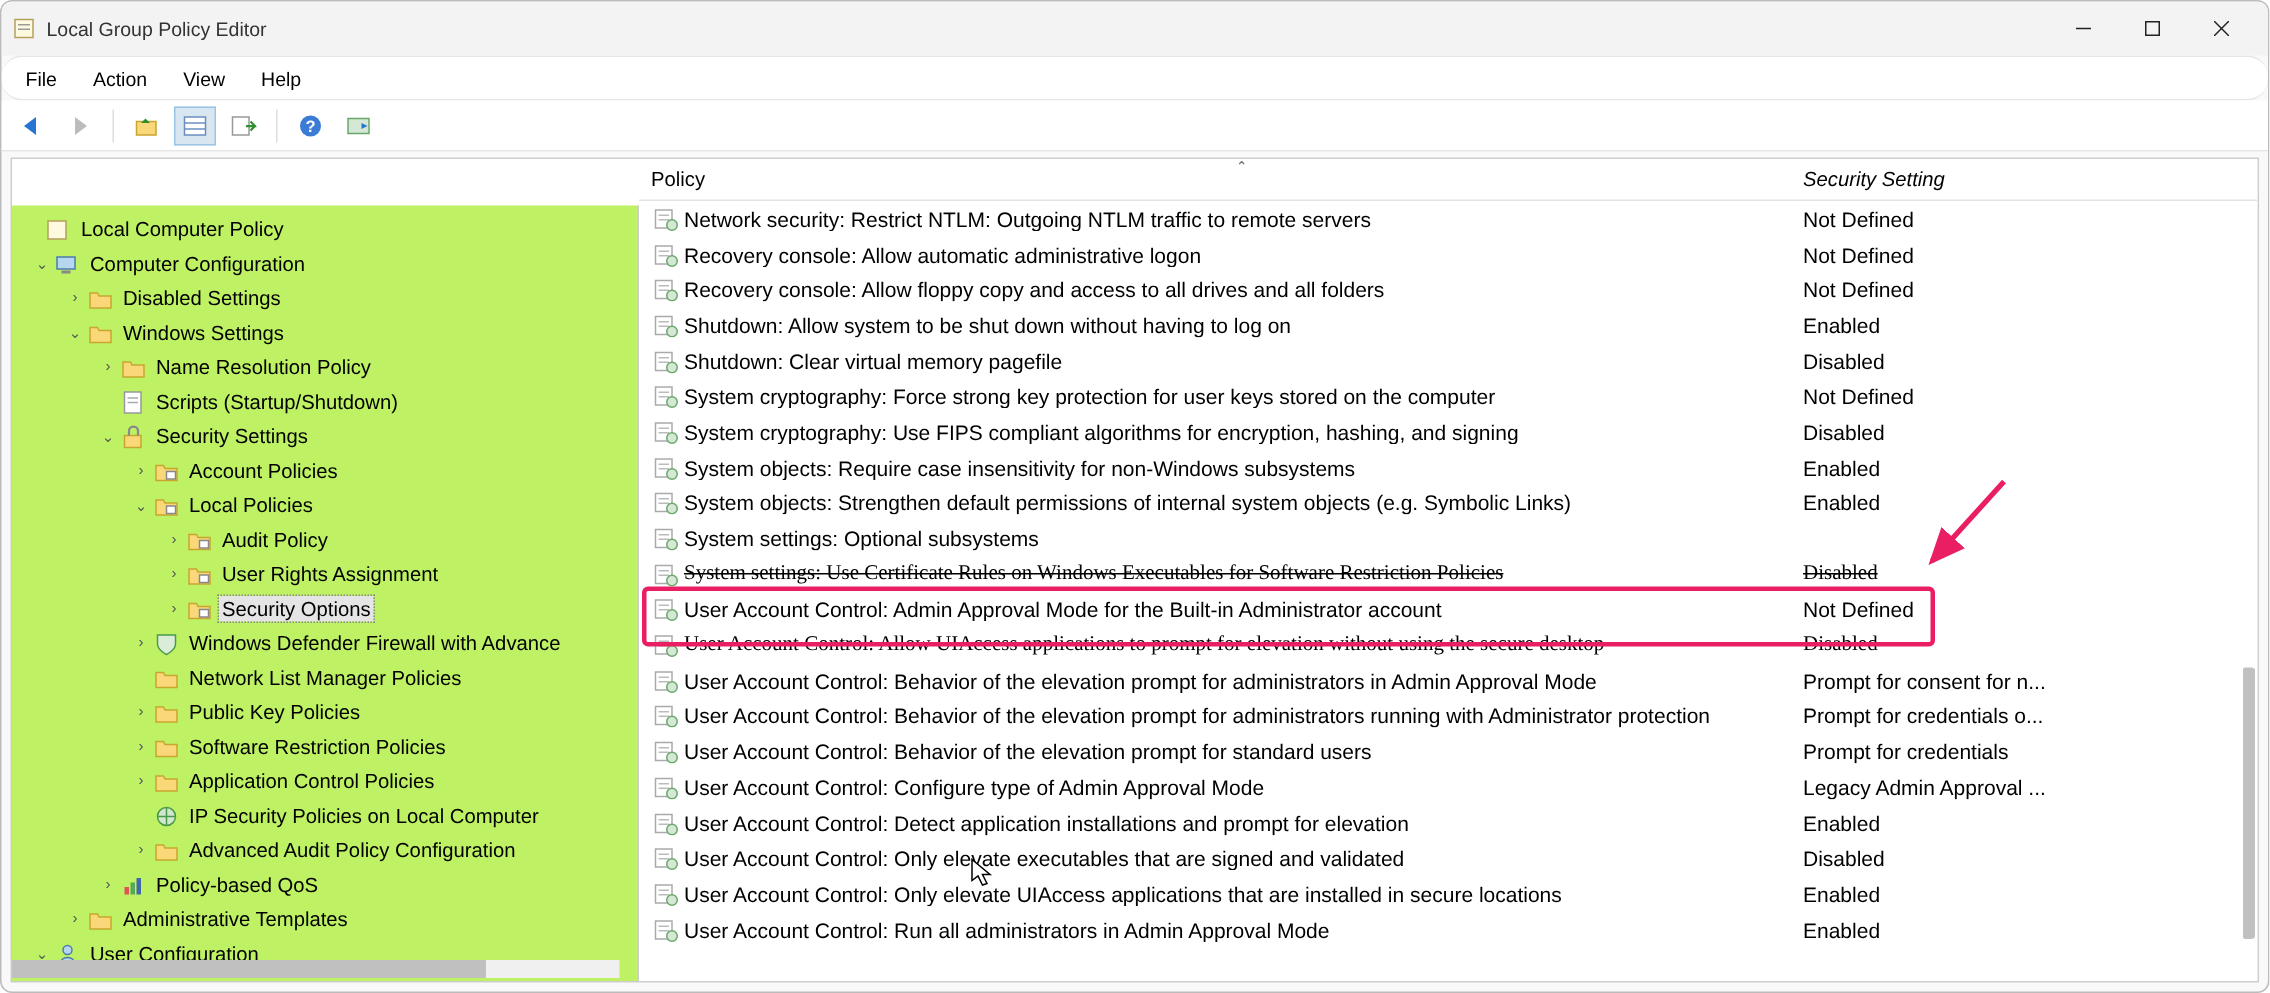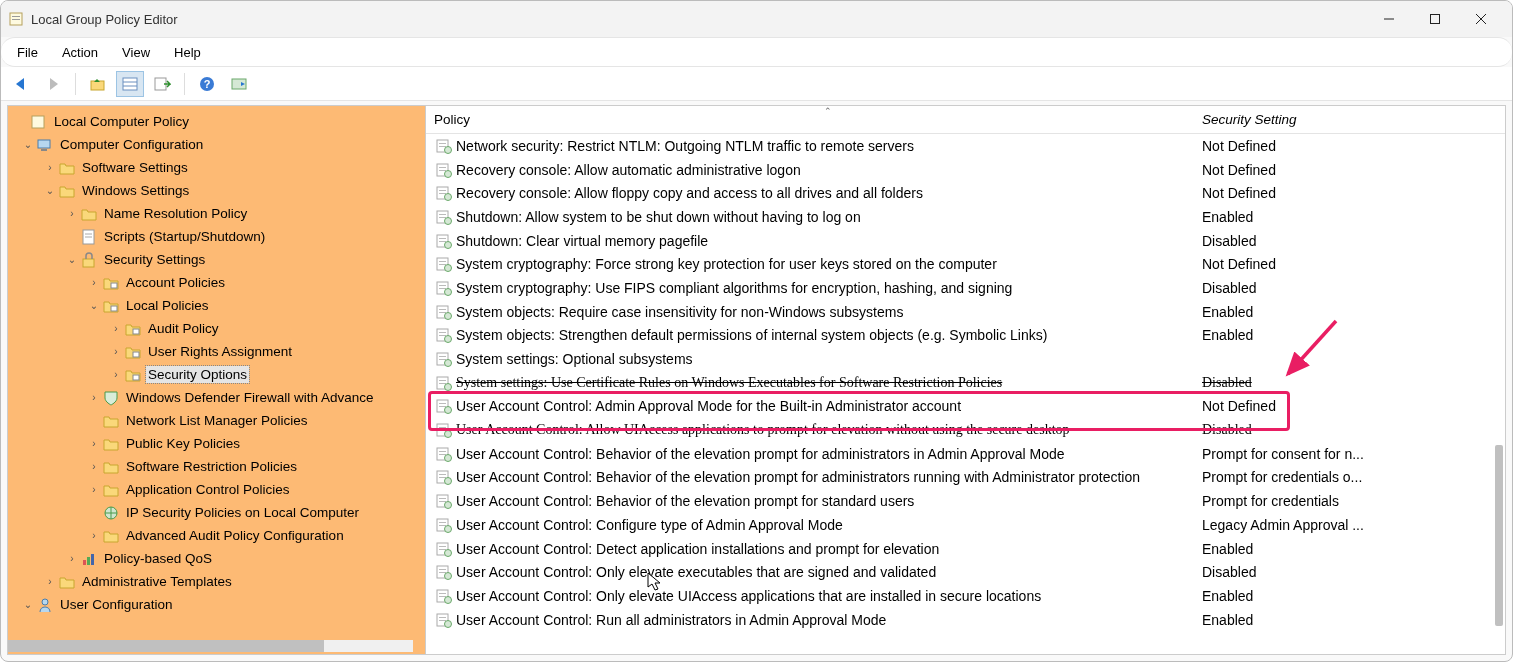--- a/index.html
+++ b/index.html
@@ -97,21 +97,22 @@
   background: #fff;
   margin: 4px 6px 6px 6px;
   border: 1px solid #ccc;
   overflow: hidden;
 }
 .tree-pane {
   width: 418px;
   border-right: 1px solid #ccc;
   overflow: hidden;
   position: relative;
-  background: #fdba74;
+  background: #bef264;
+  margin-top: 31px;
 }
 .tree-inner {
   padding: 4px 0 18px 0;
   overflow: auto;
   height: 100%;
 }
 .tree-item {
   display: flex;
   align-items: center;
   height: 23px;
@@ -369,21 +370,21 @@
           <span class="label-span">Computer Configuration</span>
         </div>
 
         <div class="tree-item" style="padding-left:34px">
           <span class="twisty">›</span>
           <span class="ticon">
             <svg class="folder-svg">
                 <path d="M1 3h5l1 2h8v8H1z" fill="#fad87a" stroke="#c8a62e"></path>
               </svg>
           </span>
-          <span class="label-span">Software Settings</span>
+          <span class="label-span">Disabled Settings</span>
         </div>
 
         <div class="tree-item" style="padding-left:34px">
           <span class="twisty">⌄</span>
           <span class="ticon">
             <svg class="folder-svg">
                 <path d="M1 3h5l1 2h8v8H1z" fill="#fad87a" stroke="#c8a62e"></path>
               </svg>
           </span>
           <span class="label-span">Windows Settings</span>

